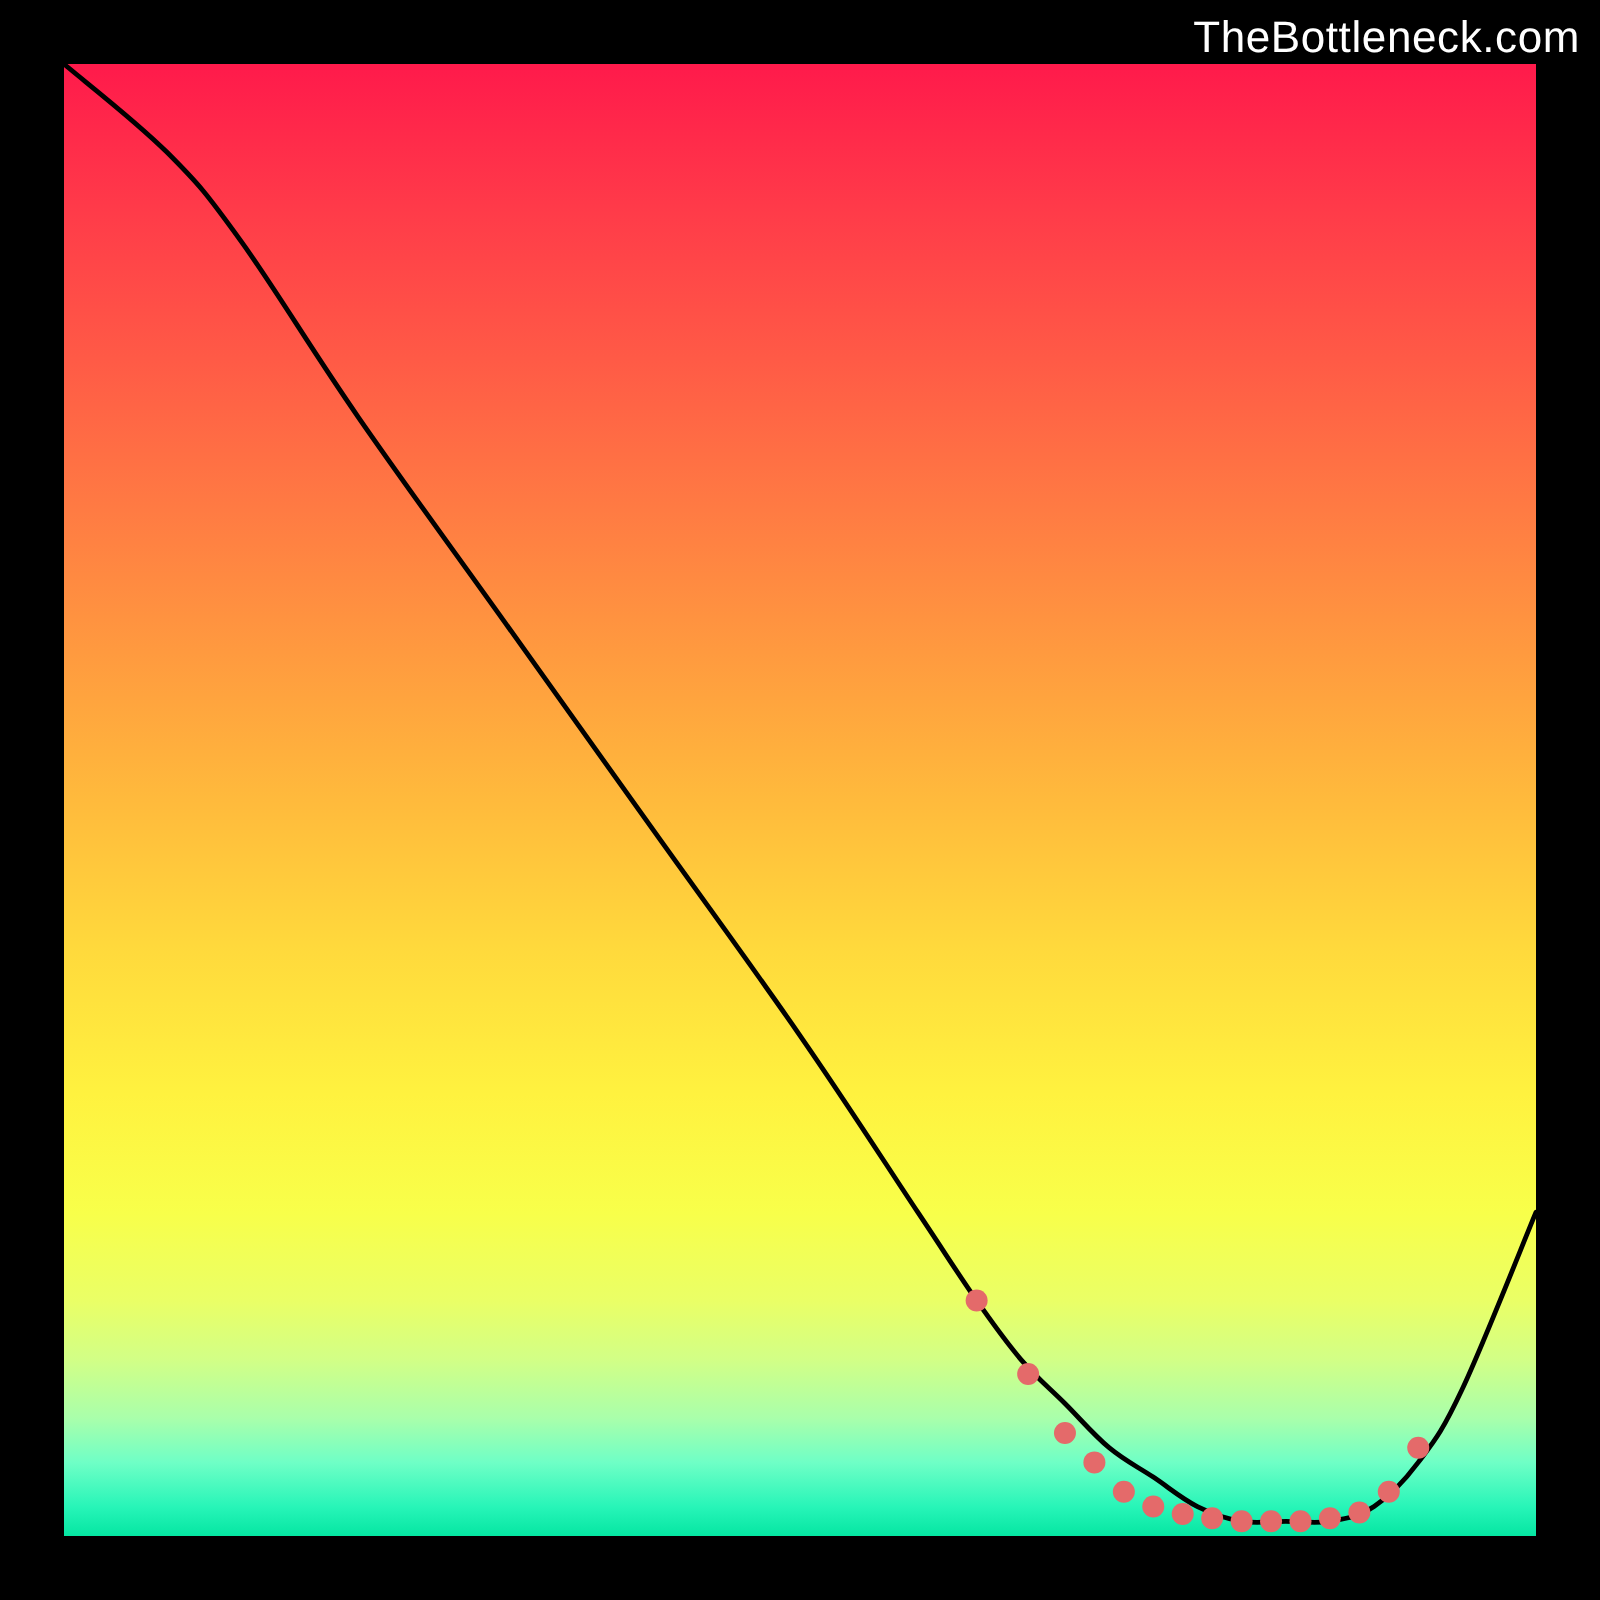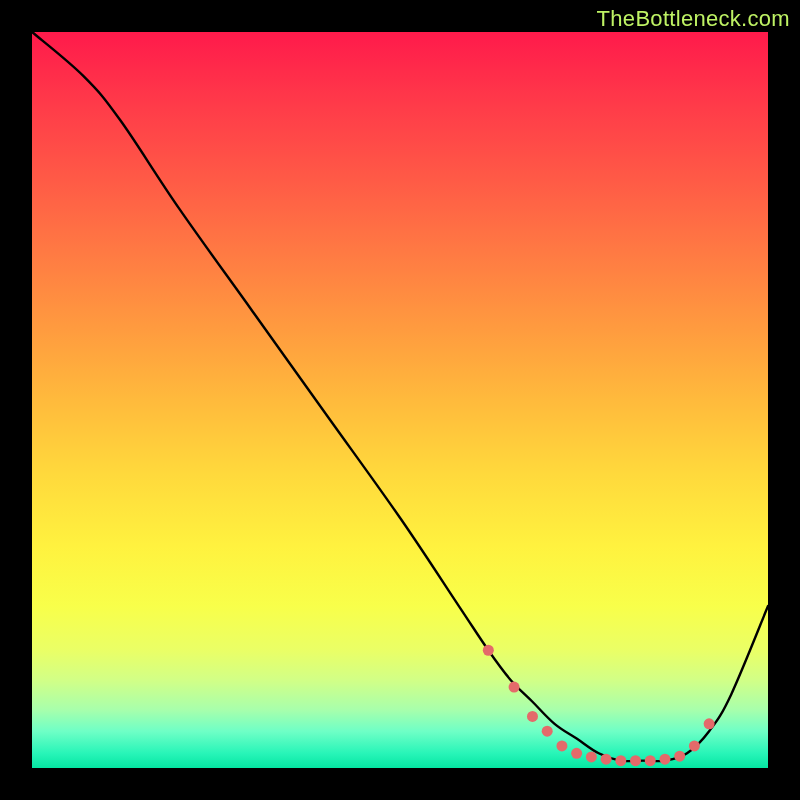--- a/index.html
+++ b/index.html
@@ -38,21 +38,21 @@
       #a9ffab 92%,
       #6fffc6 95%,
       #28f5b8 98%,
       #05e6a2 100%
     );
   }
   .watermark {
     position: absolute;
     top: 6px;
     right: 10px;
-    color: #bef264;
+    color: #ffffff;
     font-size: 22px;
     letter-spacing: 0.3px;
     user-select: none;
   }
   svg.curve {
     position: absolute;
     left: 0;
     top: 0;
     width: 736px;
     height: 736px;

